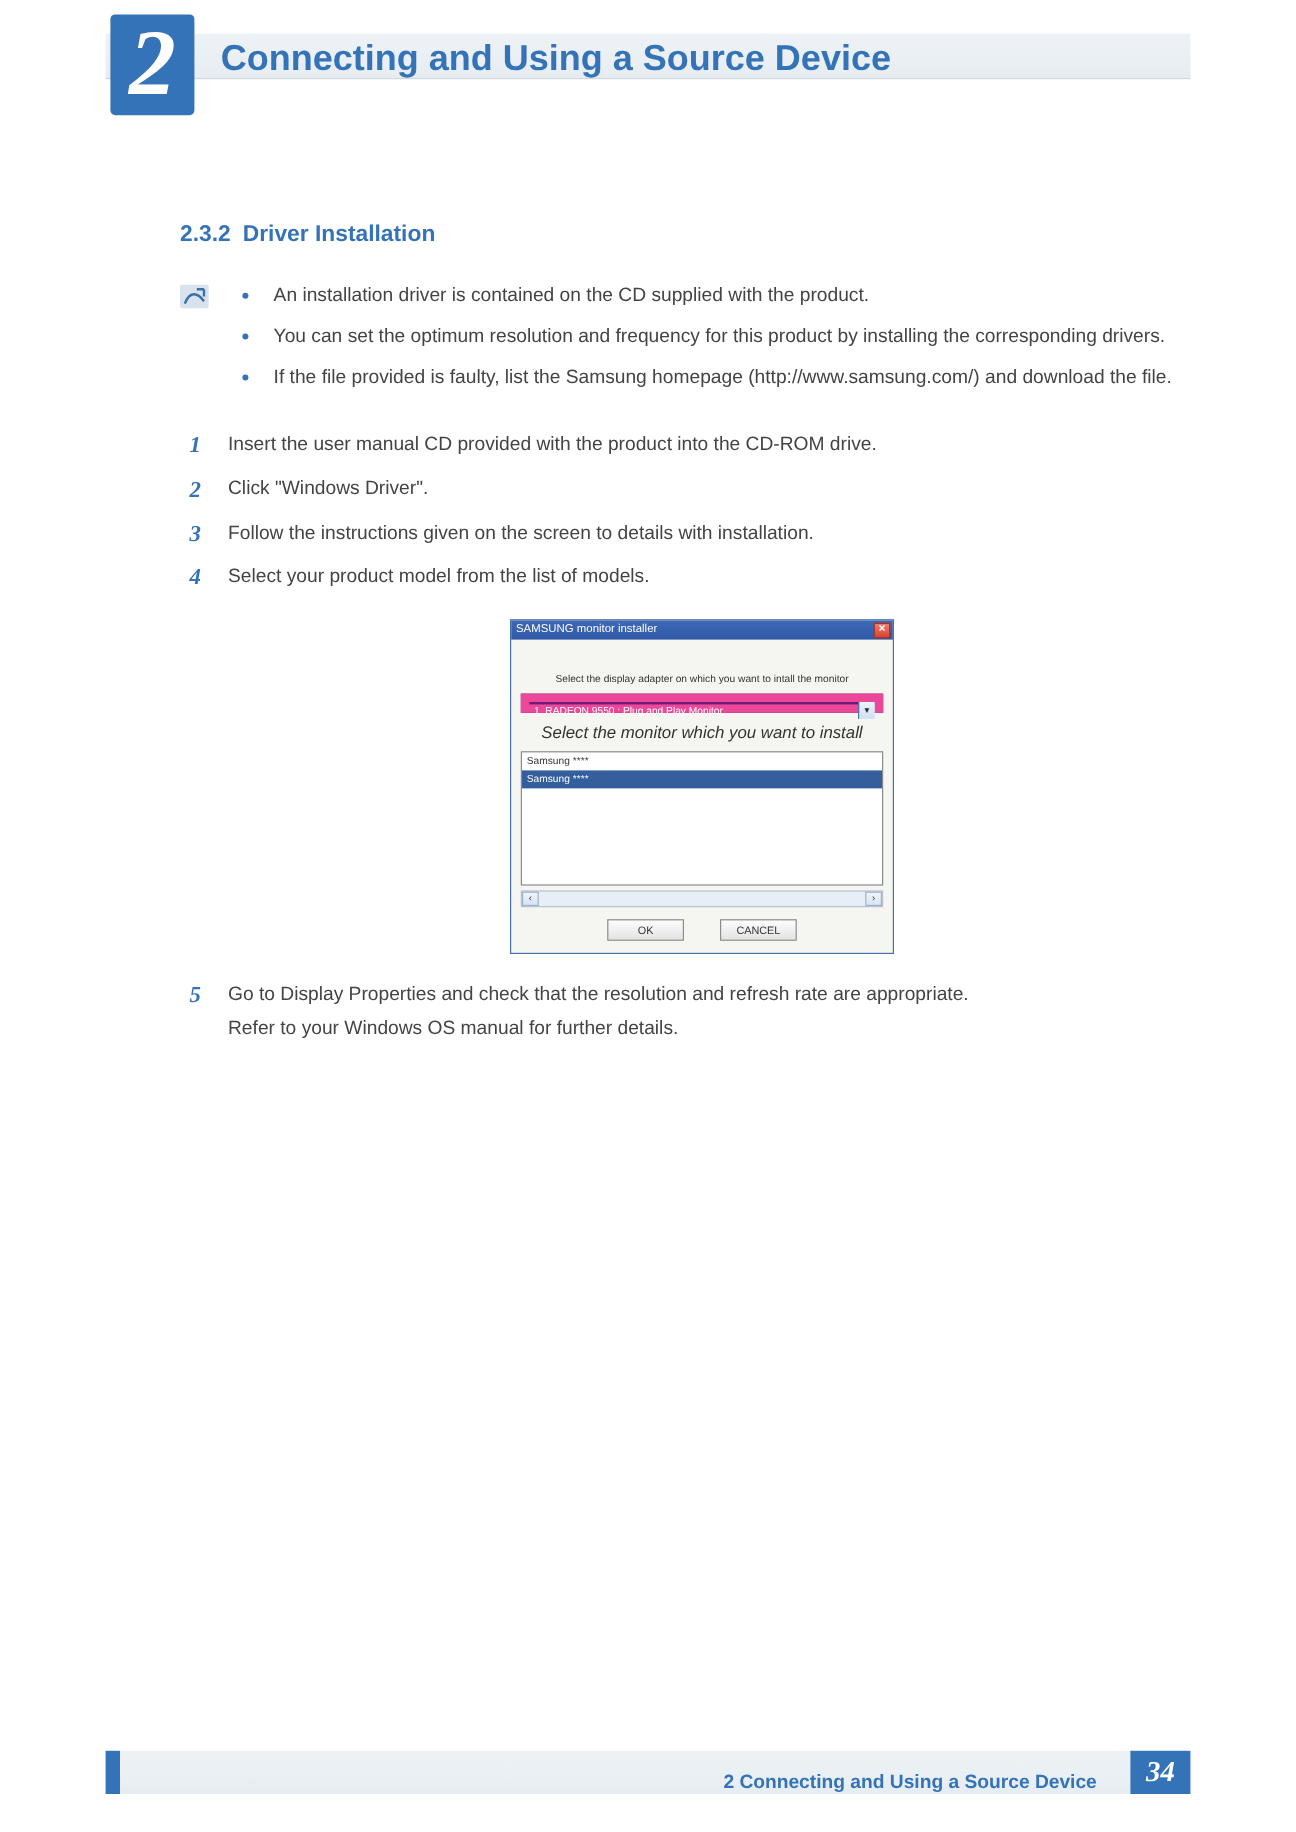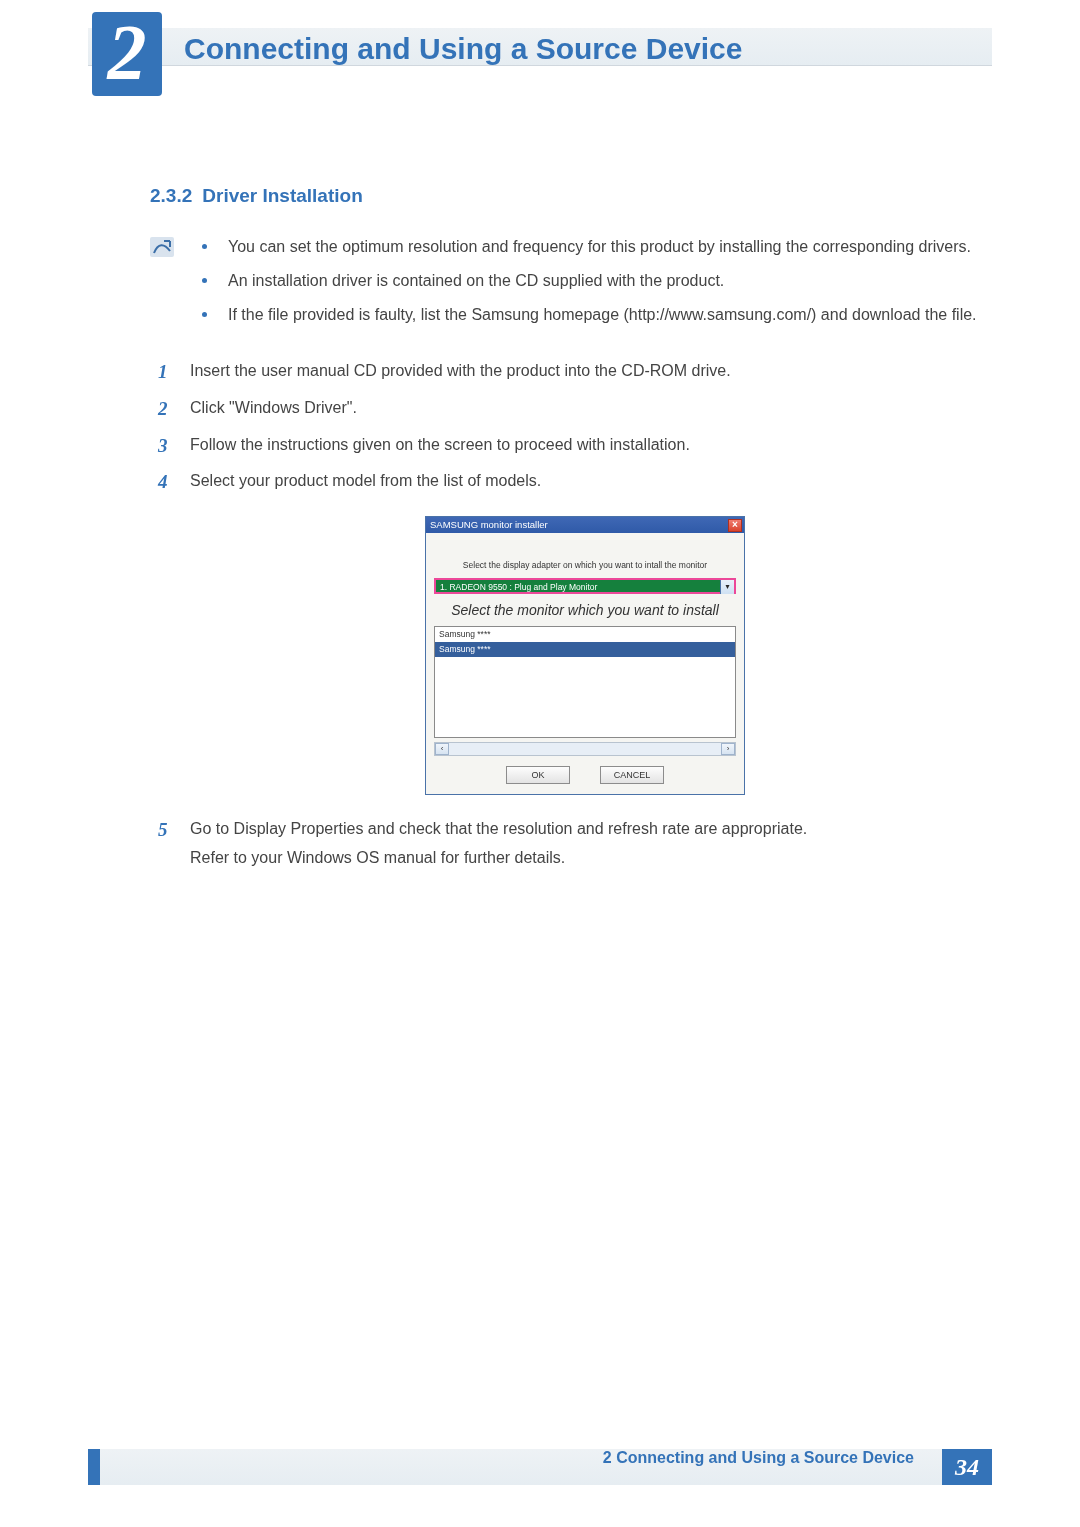--- a/index.html
+++ b/index.html
@@ -168,25 +168,25 @@
       color: #fff;
       font-size: 10px;
       line-height: 10px;
       text-align: center;
       font-weight: bold;
     }
     .dlg-body { padding: 6px 8px 10px; }
     .dlg-instr1 { text-align: center; font-size: 8.5px; margin-bottom: 6px; margin-top: 20px; }
     .dlg-select {
       position: relative;
-      border: 2px solid #ec4899;
+      border: 7px solid #ec4899;
       height: 16px;
       line-height: 14px;
       padding: 0 4px;
-      background: #15803d;
+      background: #701a75;
       color: #fff;
       font-size: 8.5px;
       margin-bottom: 6px;
     }
     .dlg-select-arrow {
       position: absolute;
       right: 0; top: 0;
       width: 14px; height: 14px;
       background: linear-gradient(to bottom,#e9f2fb,#cfe1f3);
       border-left: 1px solid #4a72a8;
@@ -241,27 +241,27 @@
       border: 1px solid #8c8c8c;
       background: linear-gradient(to bottom,#fdfdfd,#e3e3e3);
       font-size: 9px;
       text-align: center;
       line-height: 16px;
     }
 
     
     .footer-bar {
       position: absolute;
-      bottom: 42px;
+      bottom: 32px;
       left: 88px;
       right: 88px;
       height: 36px;
       background: linear-gradient(to bottom, #eef2f5, #e6edf2);
       display: flex;
-      align-items: flex-start;
+      align-items: flex-end;
       justify-content: flex-end;
       padding-right: 0;
     }
     .footer-left-accent {
       position: absolute;
       left: 0; top: 0;
       width: 12px; height: 100%;
       background: #3473b8;
     }
     .footer-text {
@@ -304,38 +304,38 @@
       <div class="note-icon-wrap">
         <span class="note-icon">
           <svg viewBox="0 0 24 20" width="24" height="20">
             <rect x="0" y="0" width="24" height="20" rx="2" fill="#d9e3ee"></rect>
             <path d="M4 16 C8 6, 14 6, 20 14" stroke="#3b6fa8" stroke-width="2" fill="none"></path>
             <path d="M14 4 L20 4 M20 4 L20 10" stroke="#3b6fa8" stroke-width="2" fill="none"></path>
           </svg>
         </span>
       </div>
       <ul class="bullet-list">
+        <li>An installation driver is contained on the CD supplied with the product.</li>
         <li>You can set the optimum resolution and frequency for this product by installing the corresponding drivers.</li>
-        <li>An installation driver is contained on the CD supplied with the product.</li>
         <li>If the file provided is faulty, list the Samsung homepage (http://www.samsung.com/) and download the file.</li>
       </ul>
     </div>
 
     <ol class="steps">
       <li>
         <span class="step-num">1</span>
         <span>Insert the user manual CD provided with the product into the CD-ROM drive.</span>
       </li>
       <li>
         <span class="step-num">2</span>
         <span>Click "Windows Driver".</span>
       </li>
       <li>
         <span class="step-num">3</span>
-        <span>Follow the instructions given on the screen to proceed with installation.</span>
+        <span>Follow the instructions given on the screen to details with installation.</span>
       </li>
       <li>
         <span class="step-num">4</span>
         <span>Select your product model from the list of models.</span>
 
         <div class="installer-figure">
           <div class="dlg">
             <div class="dlg-titlebar">
               <span class="dlg-title">SAMSUNG monitor installer</span>
               <span class="dlg-close">×</span>

